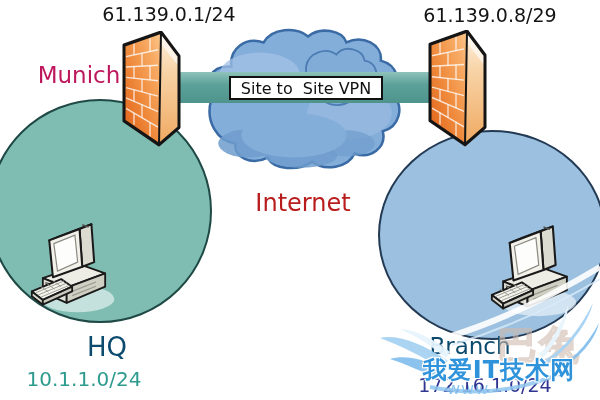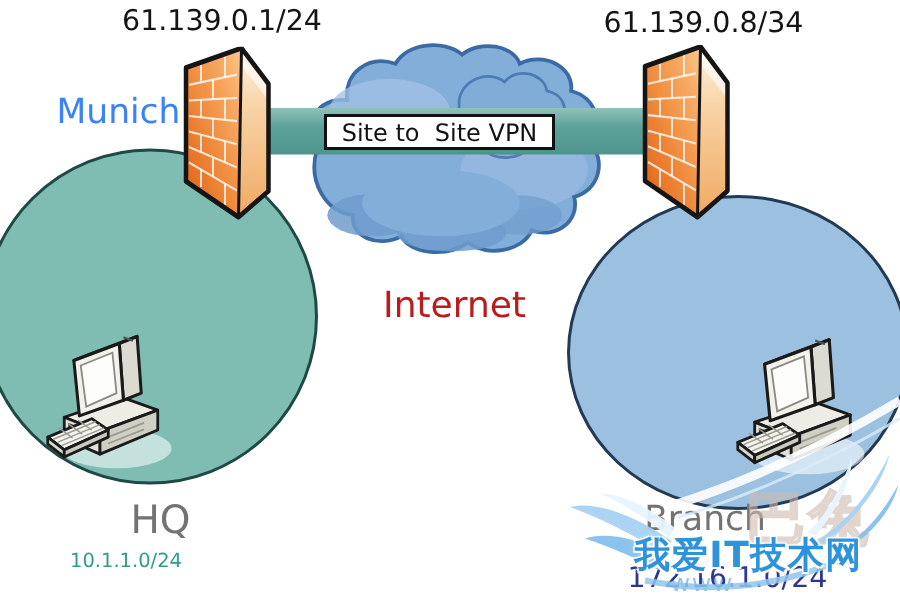--- a/index.html
+++ b/index.html
@@ -2,40 +2,40 @@
 <html><head>
 <meta charset="utf-8">
 <style>
   html,body{margin:0;padding:0;background:#888;}
   #canvas{
     position:relative;width:600px;height:400px;background:#ffffff;overflow:hidden;
     font-family:"DejaVu Sans","Liberation Sans",sans-serif;
   }
   .abs{position:absolute;}
   .ctr{transform:translateX(-50%);white-space:nowrap;}
-  .iptext{font-size:19px;color:#141414;z-index:6;}
-  .citytext{font-size:23px;color:#3b82f6;font-weight:500;z-index:6;}
-  .bigname{font-size:26px;color:#737373;z-index:6;}
-  .subnet{font-size:13px;z-index:6;}
+  .iptext{font-size:19px;color:#141414;z-index:6;margin-left:21px;}
+  .citytext{font-size:23px;color:#be185d;font-weight:500;z-index:6;}
+  .bigname{font-size:26px;color:#0c4a6e;z-index:6;}
+  .subnet{font-size:20px;z-index:6;}
   #internet-label{font-size:24px;color:#b91c1c;z-index:6;}
   #site-circle-hq{
     left:-12px;top:99px;width:224px;height:224px;border-radius:50%;
     background:#7FBDB3;border:2px solid #1F4945;box-sizing:border-box;z-index:1;
   }
   #site-circle-branch{
     left:378px;top:130px;width:228px;height:210px;border-radius:50%;
     background:#9CC0DF;border:2px solid #233A55;box-sizing:border-box;z-index:1;
   }
   #cloud-svg{left:193px;top:24px;z-index:2;}
   #vpn-tunnel{
     left:163px;top:72px;width:276px;height:31px;z-index:3;
     background:linear-gradient(180deg,#8FC2BA 0%,#5CA29A 40%,#4E948D 100%);
   }
   #vpn-label-box{
-    left:216px;top:76px;width:154px;height:24px;z-index:4;
+    left:229px;top:76px;width:154px;height:24px;z-index:4;
     background:#ffffff;border:2px solid #111111;box-sizing:border-box;
     display:flex;align-items:center;justify-content:center;
     font-size:16px;color:#111111;white-space:pre;
   }
   .firewall{z-index:5;}
   .computer{z-index:5;}
   #hq-subnet{color:#2E9B8F;}
   #branch-subnet{color:#2F3590;margin-left:27px;}
   #watermark-wings{left:360px;top:255px;z-index:7;pointer-events:none;}
   #watermark-text{
@@ -165,21 +165,21 @@
     </svg>
 
   <svg class="abs computer" style="left:30px;top:212px" width="88" height="104" viewBox="0 0 96 110" preserveAspectRatio="none">
       <use href="#sym-computer"></use>
     </svg>
   <svg class="abs computer" style="left:490px;top:214px" width="90" height="106" viewBox="0 0 96 110" preserveAspectRatio="none">
       <use href="#sym-computer"></use>
     </svg>
 
   <div class="abs ctr iptext" style="left:148px;top:3px">61.139.0.1/24</div>
-  <div class="abs ctr iptext" style="left:469px;top:4px">61.139.0.8/34</div>
+  <div class="abs ctr iptext" style="left:469px;top:4px">61.139.0.8/29</div>
   <div class="abs ctr citytext" style="left:79px;top:62px">Munich</div>
   <div class="abs ctr" id="internet-label" style="left:303px;top:189px">Internet</div>
   <div class="abs ctr bigname" style="left:107px;top:332px">HQ</div>
   <div class="abs ctr subnet" id="hq-subnet" style="left:84px;top:367px">10.1.1.0/24</div>
   <div class="abs ctr bigname" style="left:470px;top:333px;font-size:23px">Branch</div>
   <div class="abs ctr subnet" id="branch-subnet" style="left:458px;top:374px;font-size:19px">172.16.1.0/24</div>
 
   <div class="abs" id="watermark-url">www</div>
   <div class="abs" id="watermark-ghost">巴兔</div>
   <svg class="abs" id="watermark-wings" width="240" height="145" viewBox="0 0 240 145">

